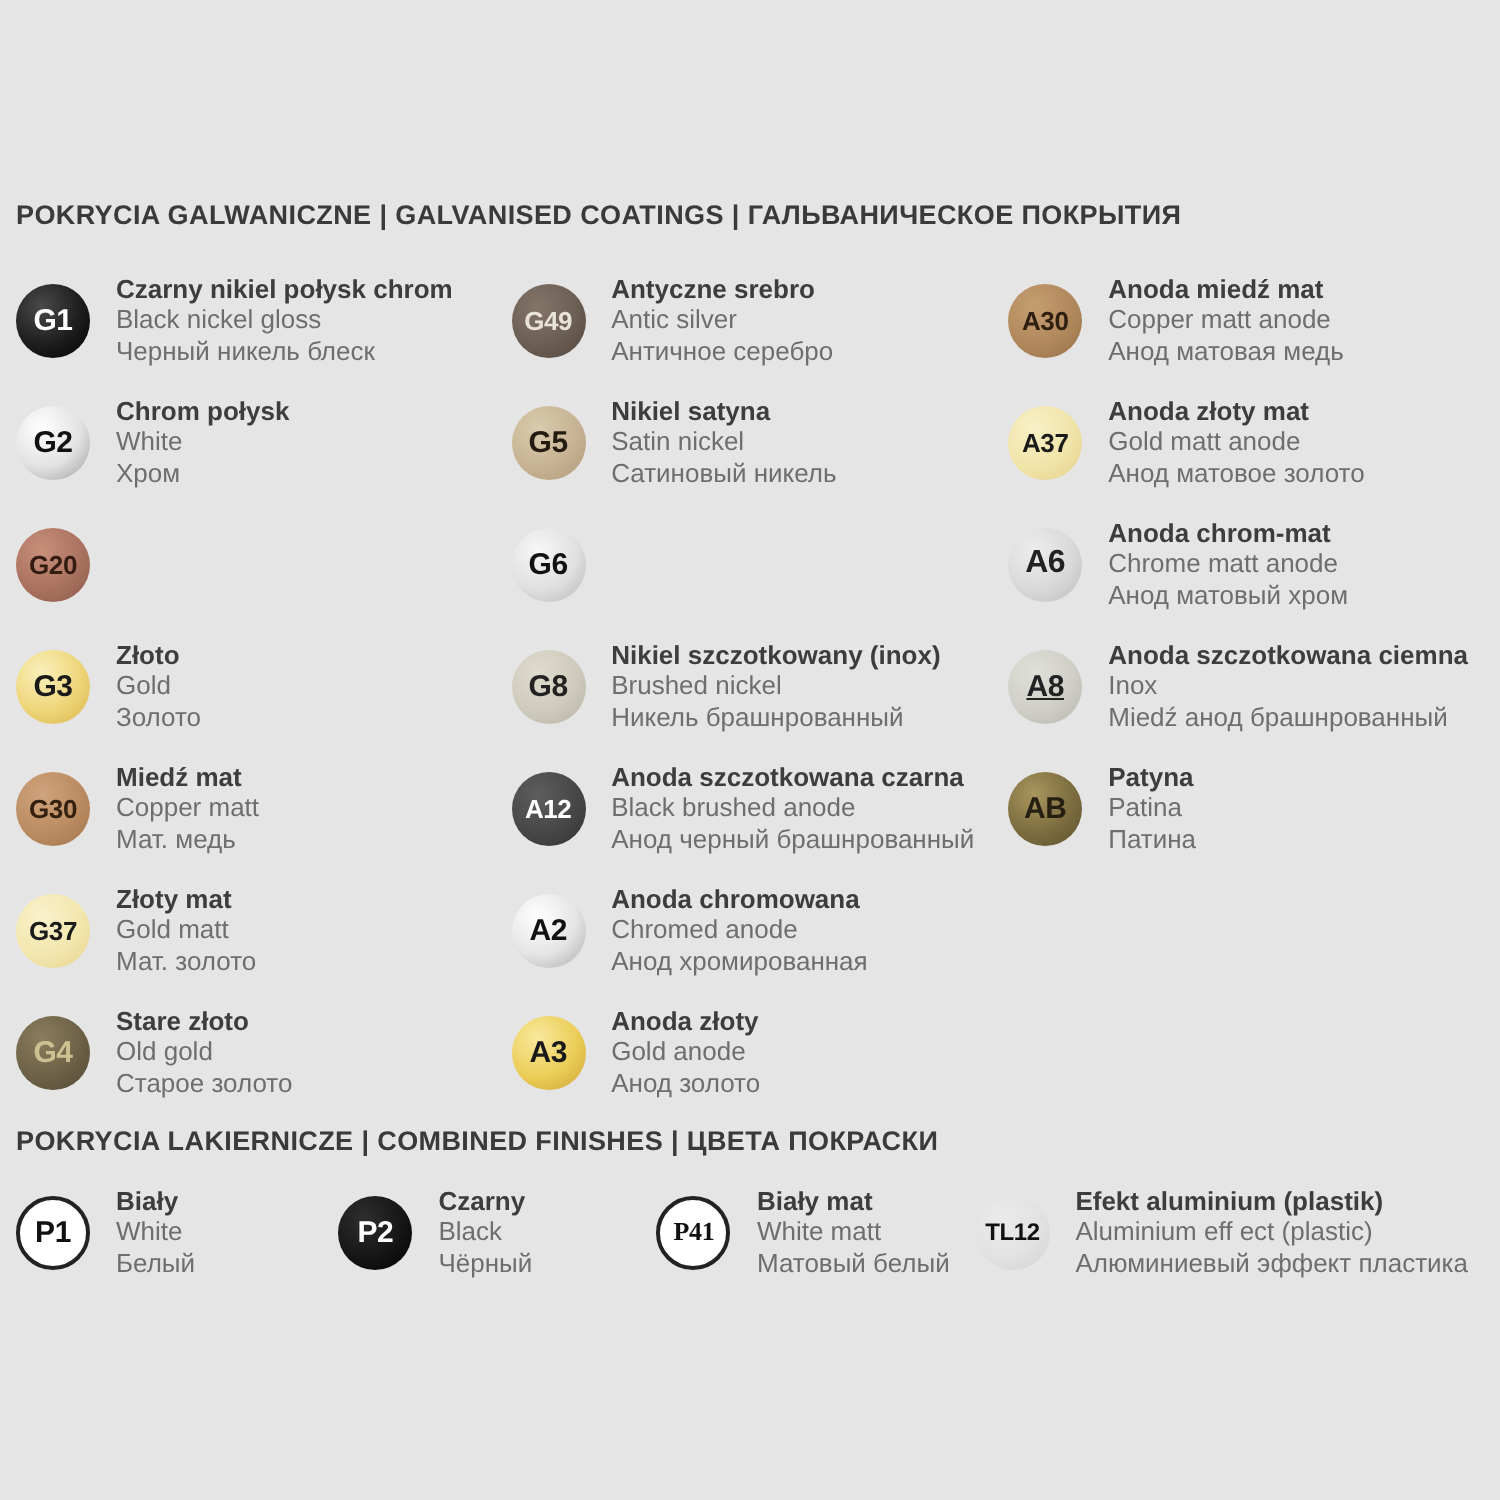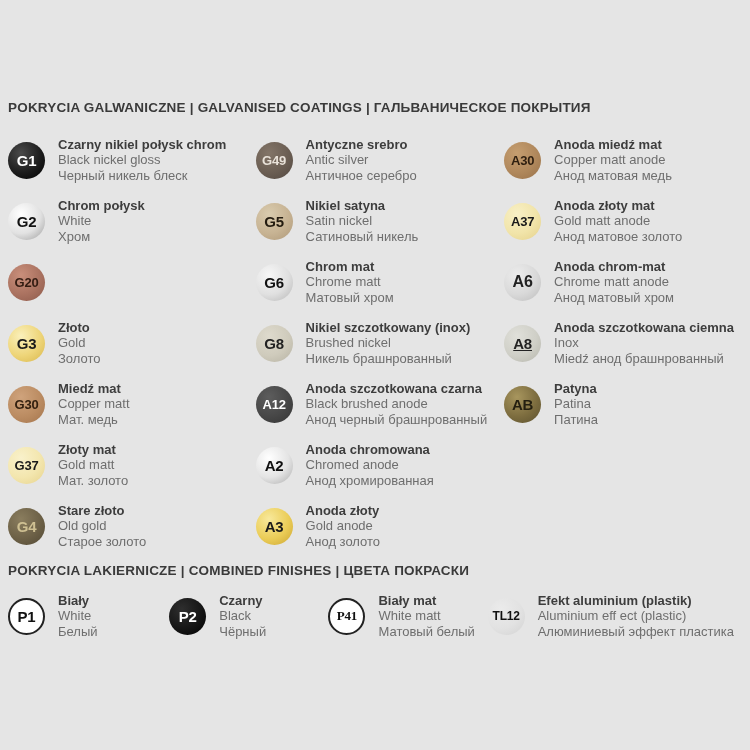--- a/index.html
+++ b/index.html
@@ -123,25 +123,20 @@
         <div class="entry">
     <span class="badge" style="background: radial-gradient(circle at 35% 30%, rgb(217, 203, 174), rgb(199, 179, 147) 55%, rgb(174, 152, 120)); color: rgb(36, 28, 16); font-size: 15px;">G5</span>
     <div class="labels">
       <div class="name-pl">Nikiel satyna</div>
       <div class="name-en">Satin nickel</div>
       <div class="name-ru">Сатиновый никель</div>
     </div>
   </div>
         <div class="entry">
     <span class="badge" style="background: radial-gradient(circle at 35% 30%, rgb(247, 247, 247), rgb(224, 224, 224) 55%, rgb(182, 182, 182)); color: rgb(17, 17, 17); font-size: 15px;">G6</span>
-    <div class="labels">
-      <div class="name-pl">Chrom mat</div>
-      <div class="name-en">Chrome matt</div>
-      <div class="name-ru">Матовый хром</div>
-    </div>
   </div>
         <div class="entry">
     <span class="badge" style="background: radial-gradient(circle at 35% 30%, rgb(222, 218, 205), rgb(207, 203, 188) 55%, rgb(182, 178, 163)); color: rgb(34, 34, 34); font-size: 15px;">G8</span>
     <div class="labels">
       <div class="name-pl">Nikiel szczotkowany (inox)</div>
       <div class="name-en">Brushed nickel</div>
       <div class="name-ru">Никель брашнрованный</div>
     </div>
   </div>
         <div class="entry">

